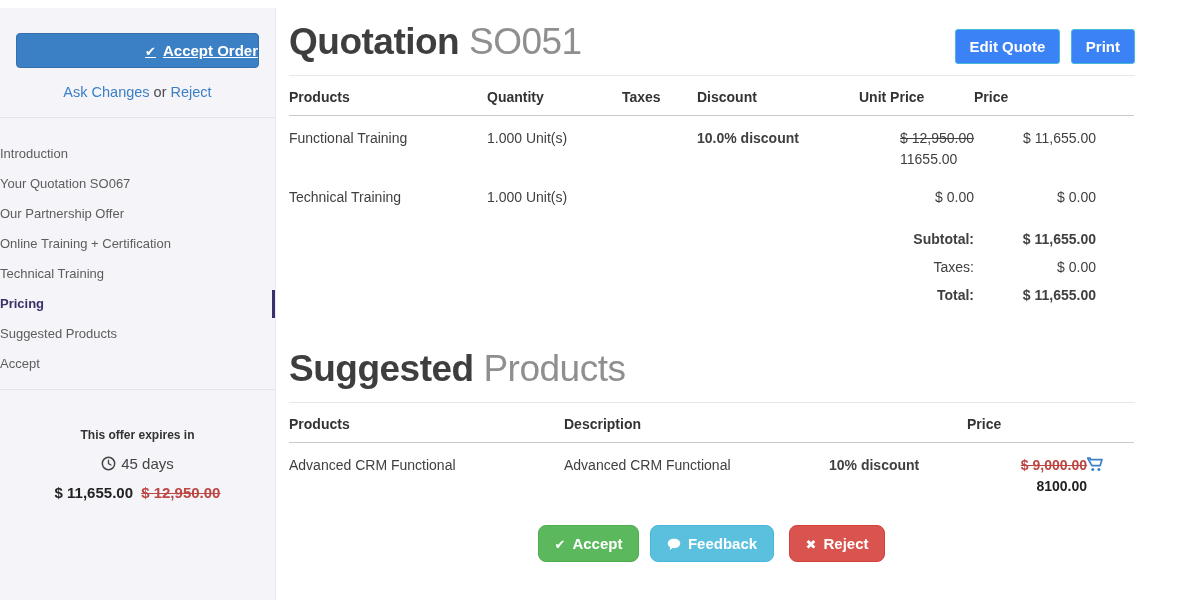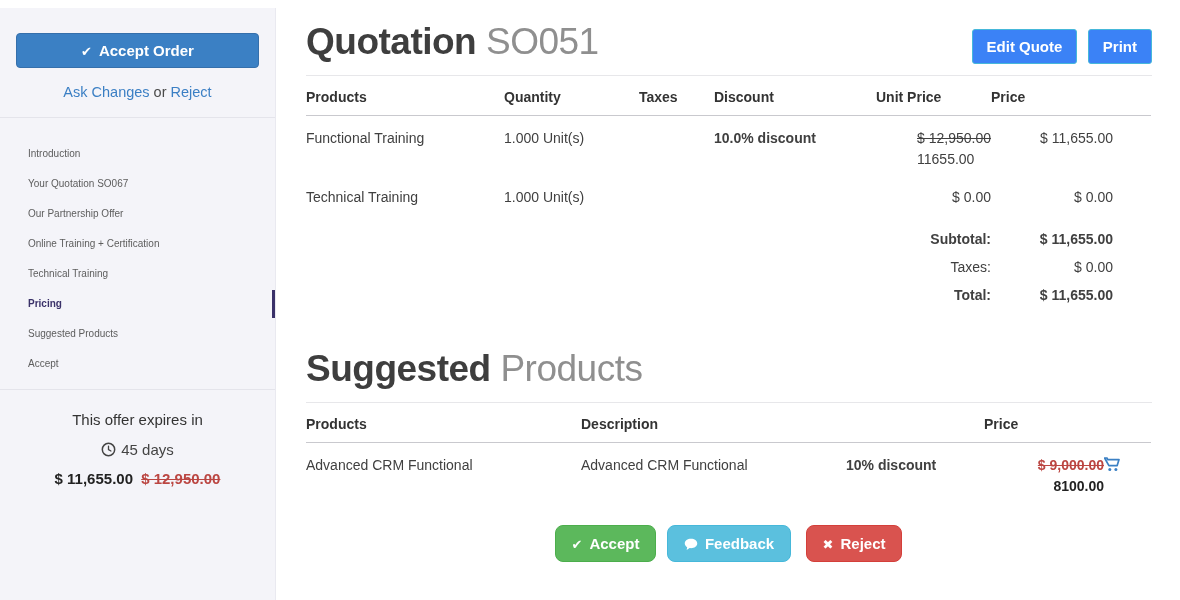--- a/index.html
+++ b/index.html
@@ -13,47 +13,47 @@
 
   
   .sidebar {
     position: absolute; left: 0; top: 8px; width: 276px; height: 592px;
     background: #f4f4f9; border-right: 1px solid #e9e9f0;
   }
   .btn-accept-order {
     display: block; width: calc(100% - 32px); margin: 25px 16px 16px;
     background: #3b80c4; border: 1px solid #356fab; border-radius: 4px;
     color: #fff; font-family: inherit; font-size: 15px; font-weight: bold;
-    padding: 8px 0; text-align: center; cursor: pointer;
+    padding: 8px 0; text-align: right; cursor: pointer; text-decoration: underline;
   }
   .btn-accept-order .glyph { margin-right: 7px; font-size: 13px; }
   .ask-row { text-align: center; margin-top: 13px; font-size: 14.5px; color: #4a4a4a; }
   .ask-row a { color: #3b7fc4; text-decoration: none; cursor: pointer; }
   .side-divider { border-top: 1px solid #e4e4eb; margin-top: 17px; }
   .side-nav { padding-top: 21px; }
   .nav-item {
-    position: relative; display: block; line-height: 30px; padding-left: 28px;
-    font-size: 10px; color: #5d5d5d; text-decoration: none; cursor: pointer;
+    position: relative; display: block; line-height: 30px; 
+    font-size: 13px; color: #5d5d5d; text-decoration: none; cursor: pointer;
   }
   .nav-item.active { color: #3a3169; font-weight: bold; }
   .nav-item.active::after {
     content: ""; position: absolute; right: 0; top: 1px; width: 3px; height: 28px;
     background: #3a3169;
   }
   .expiry { text-align: center; }
-  .expiry-title { margin-top: 21px; font-size: 15px; font-weight: normal; color: #333; }
+  .expiry-title { margin-top: 38px; font-size: 12px; font-weight: bold; color: #333; }
   .expiry-days { margin-top: 13px; font-size: 15px; color: #444; }
   .expiry-days svg { vertical-align: -2px; margin-right: 5px; }
   .advantage-label { margin-top: 20px; font-size: 15px; color: #9a9aa0; }
   .advantage-prices { margin-top: 12px; font-size: 15px; font-weight: bold; }
   .adv-new { color: #222; }
   .adv-old { color: #bb4642; text-decoration: line-through; margin-left: 4px; }
 
   
-  .main { position: absolute; left: 277px; top: 0; width: 904px; height: 432px; padding: 20px 29px 0; }
+  .main { position: absolute; left: 260px; top: 0; width: 904px; height: 432px; padding: 20px 29px 0; }
   .page-head { display: flex; justify-content: space-between; align-items: flex-start; }
   h1.title { font-size: 37px; font-weight: normal; line-height: 44px; letter-spacing: -0.5px; }
   h1.title .t-bold { font-weight: bold; color: #3e3e3e; }
   h1.title .t-light { color: #8f8f8f; }
   .head-buttons { margin-top: 9px; white-space: nowrap; }
   .btn-cyan {
     background: #3b82f6; border: 1px solid #46b8da; border-radius: 3px;
     color: #fff; font-family: inherit; font-size: 15px; font-weight: bold;
     padding: 8px 14px; margin-left: 6px; cursor: pointer;
   }

